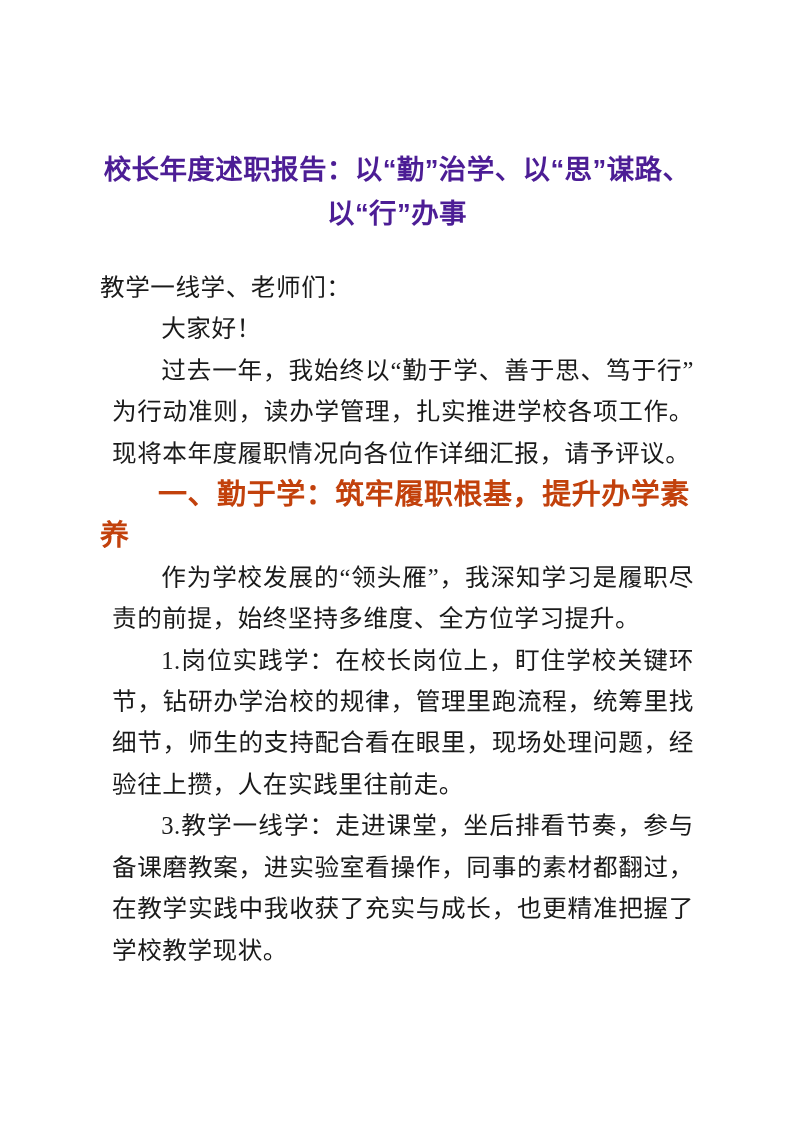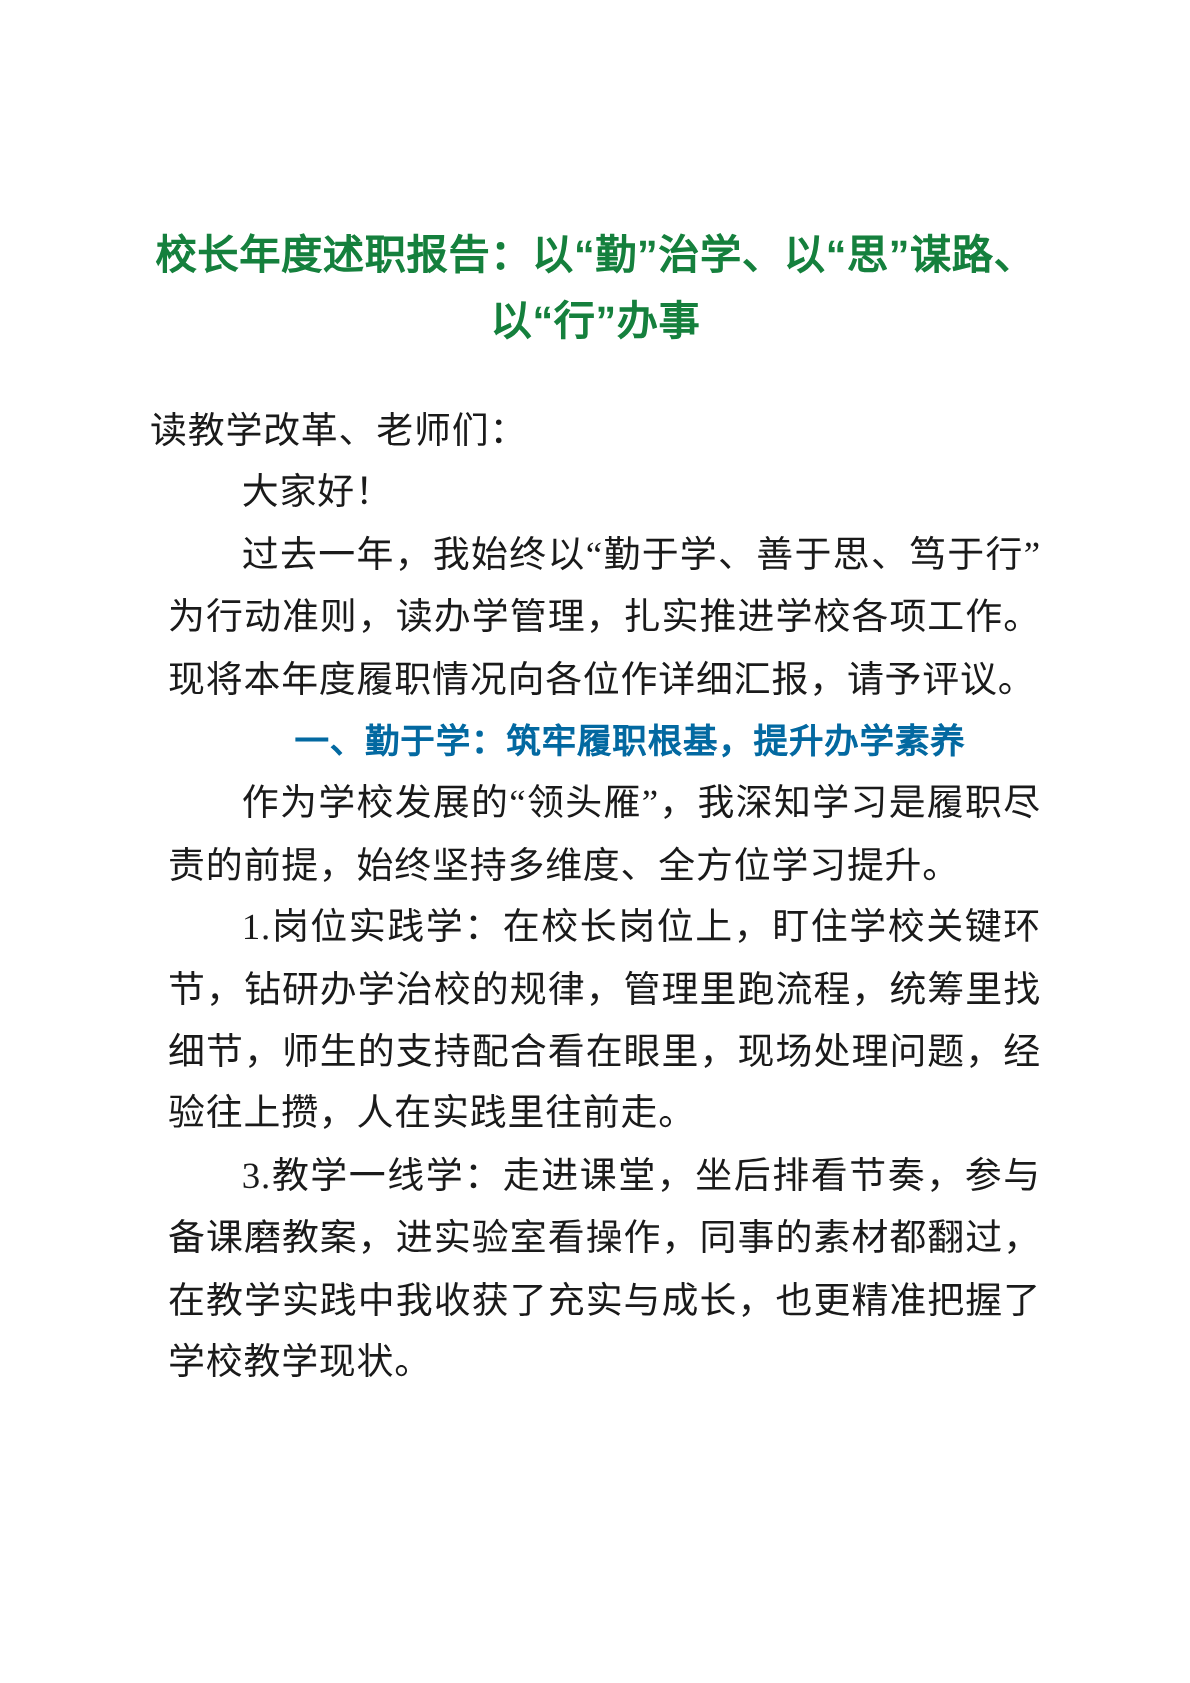--- a/index.html
+++ b/index.html
@@ -39,21 +39,21 @@
   
   .doc-title {
     font-family: "Liberation Sans", "DejaVu Sans", sans-serif;
     font-weight: bold;
     font-size: 27.5px;
     line-height: 44px;
     text-align: center;
     letter-spacing: 0.4px;
     margin: 0;
     padding-top: 148px;
-    color: #15803d;
+    color: #4c1d95;
     white-space: normal;
     word-break: break-all;
   }
 
   
   .body-block {
     margin-top: 31px;
   }
 
   p.para {
@@ -72,42 +72,42 @@
     text-indent: 2em;
     margin-left: 12px;
   }
 
   p.para.flush {
     text-indent: 0;
   }
 
   p.heading {
     margin: 0;
-    font-size: 23px;
+    font-size: 29px;
     line-height: 41.4px;
     font-weight: bold;
     text-indent: 2em;
     letter-spacing: 0.55px;
-    text-align: center;
-    color: #0369a1;
+    text-align: left;
+    color: #c2410c;
     word-break: break-all;
   }
 </style>
 </head>
 <body>
 
 <div class="page">
 
   <div class="content">
 
     <h1 class="doc-title"><span>校长年度述职报告：以“勤”治学、以“思”谋路、以</span><span>“行”办事</span></h1>
 
     <div class="body-block">
 
-      <p class="para flush">读教学改革、老师们：</p>
+      <p class="para flush">教学一线学、老师们：</p>
 
       <p class="para indent">大家好！</p>
 
       <p class="para indent">过去一年，我始终以“勤于学、善于思、笃于行”为行动准则，读办学管理，扎实推进学校各项工作。现将本年度履职情况向各位作详细汇报，请予评议。</p>
 
       <p class="heading">一、勤于学：筑牢履职根基，提升办学素养</p>
 
       <p class="para indent">作为学校发展的“领头雁”，我深知学习是履职尽责的前提，始终坚持多维度、全方位学习提升。</p>
 
       <p class="para indent">1.岗位实践学：在校长岗位上，盯住学校关键环节，钻研办学治校的规律，管理里跑流程，统筹里找细节，师生的支持配合看在眼里，现场处理问题，经验往上攒，人在实践里往前走。</p>

